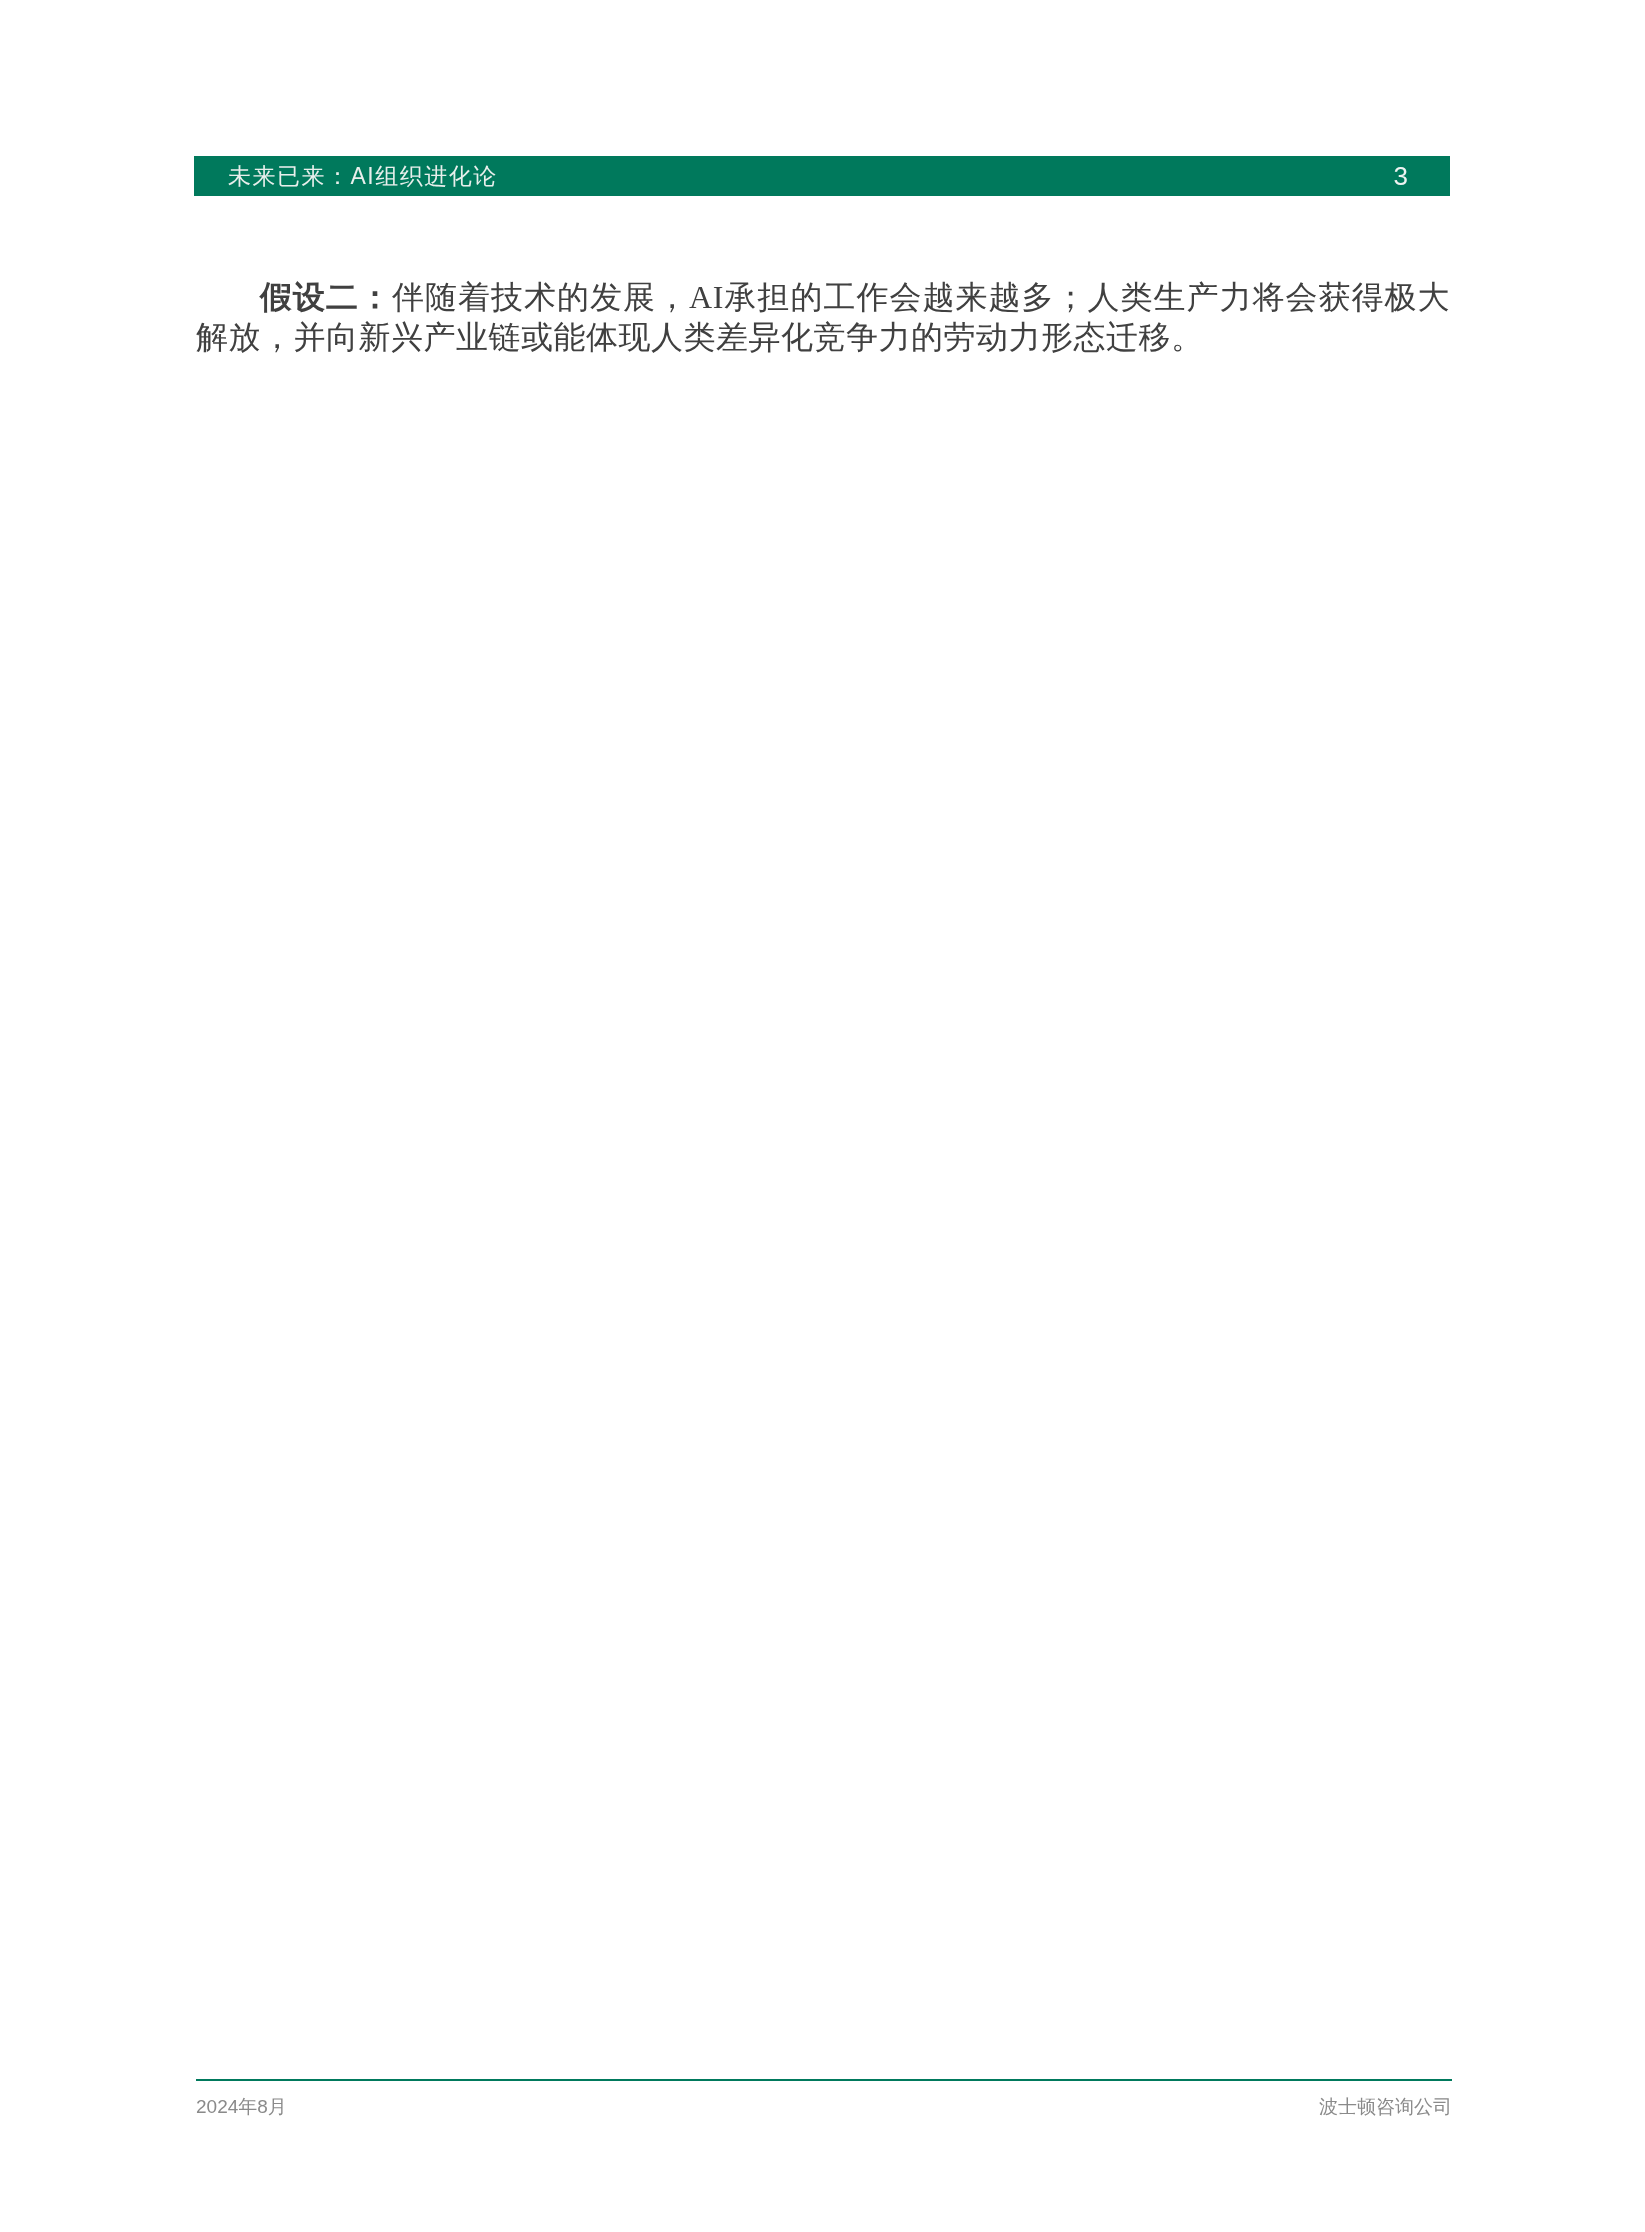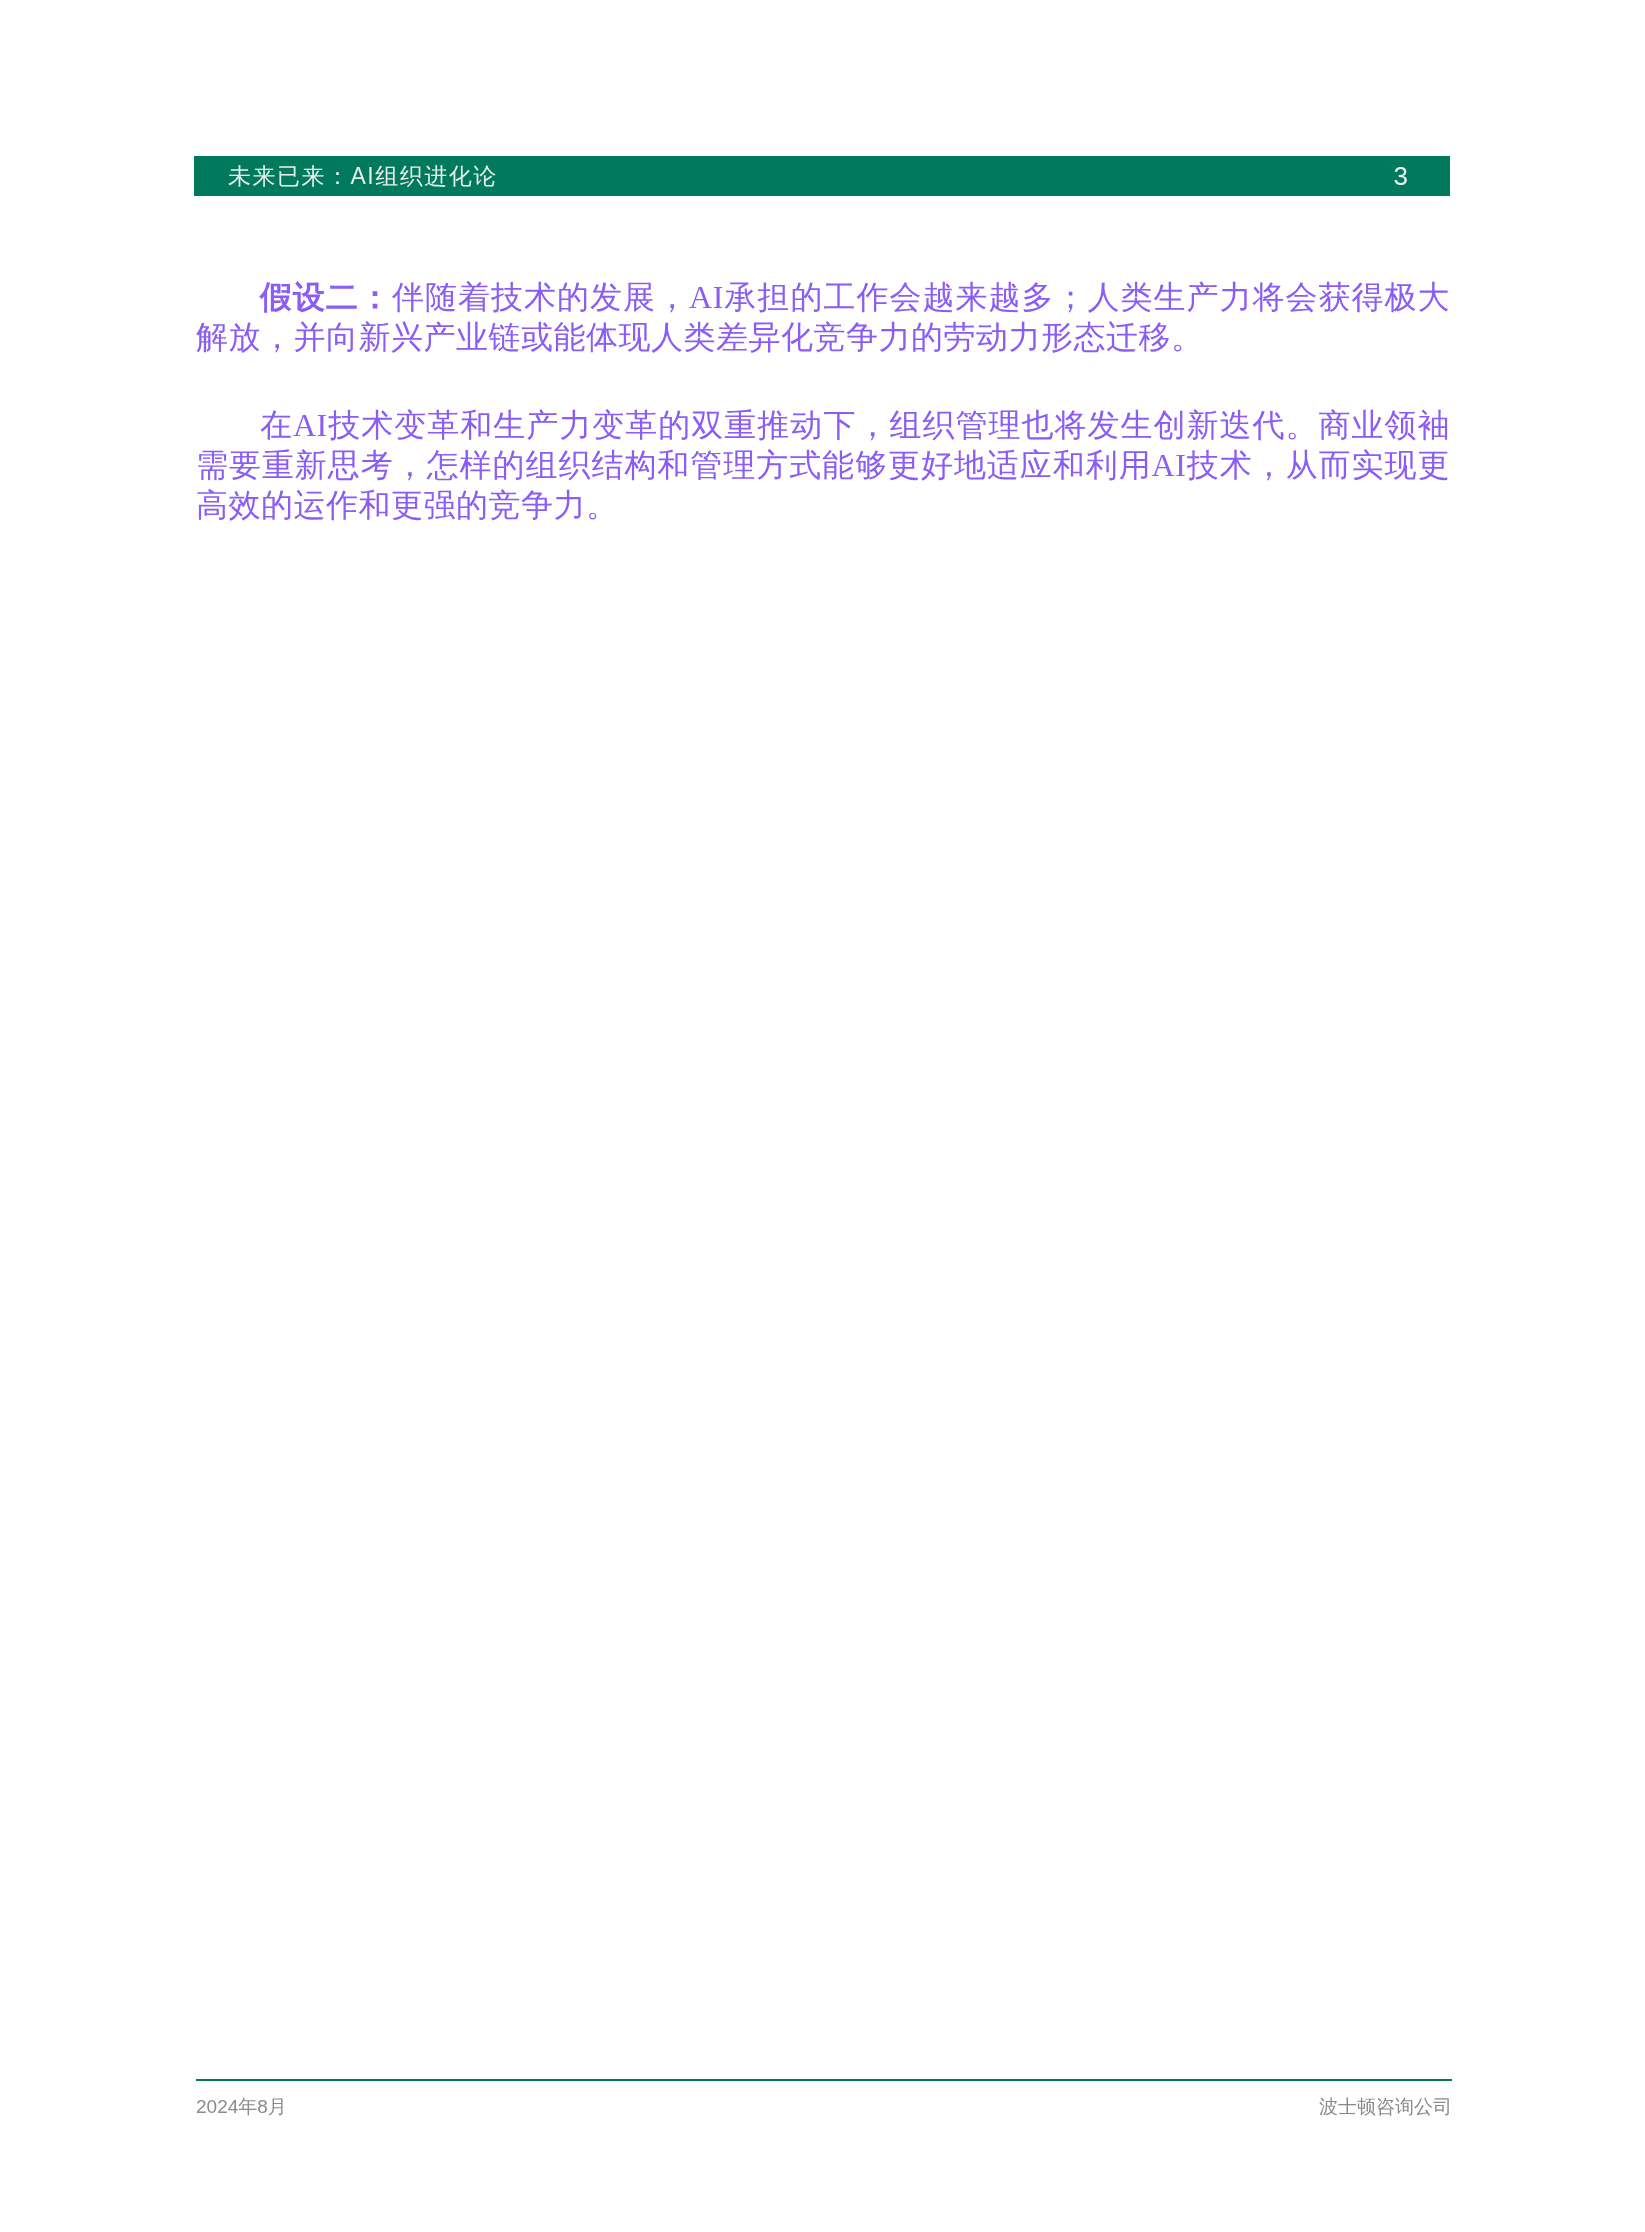--- a/index.html
+++ b/index.html
@@ -47,21 +47,21 @@
 
   
   .content {
     position: absolute;
     left: 196px;
     top: 277px;
     width: 1254px;
     font-family: "Liberation Serif", "DejaVu Serif", serif;
     font-size: 32px;
     line-height: 40px;
-    color: #8b5cf6;
+    color: #404040;
     text-align: justify;
   }
   .content p {
     text-indent: 2em;
     margin-bottom: 48px;
     letter-spacing: 0.5px;
   }
   .content p .lead {
     font-weight: bold;
   }
@@ -96,23 +96,20 @@
 
   <div class="header-bar">
     <span class="header-title">未来已来：AI组织进化论</span>
     <span class="header-page-number">3</span>
   </div>
 
   <div class="content">
     <p>
       <span class="lead">假设二：</span><span>伴随着技术的发展，AI承担的工作会越来越多；人类生产力将会获得极大解放，并向新兴产业链或能体现人类差异化竞争力的劳动力形态迁移。</span>
     </p>
-    <p>
-      <span class="lead"></span><span>在AI技术变革和生产力变革的双重推动下，组织管理也将发生创新迭代。商业领袖需要重新思考，怎样的组织结构和管理方式能够更好地适应和利用AI技术，从而实现更高效的运作和更强的竞争力。</span>
-    </p>
   </div>
 
   <div class="footer-rule"></div>
   <div class="footer-row">
     <span class="footer-date">2024年8月</span>
     <span class="footer-company">波士顿咨询公司</span>
   </div>
 
 </div>
 

